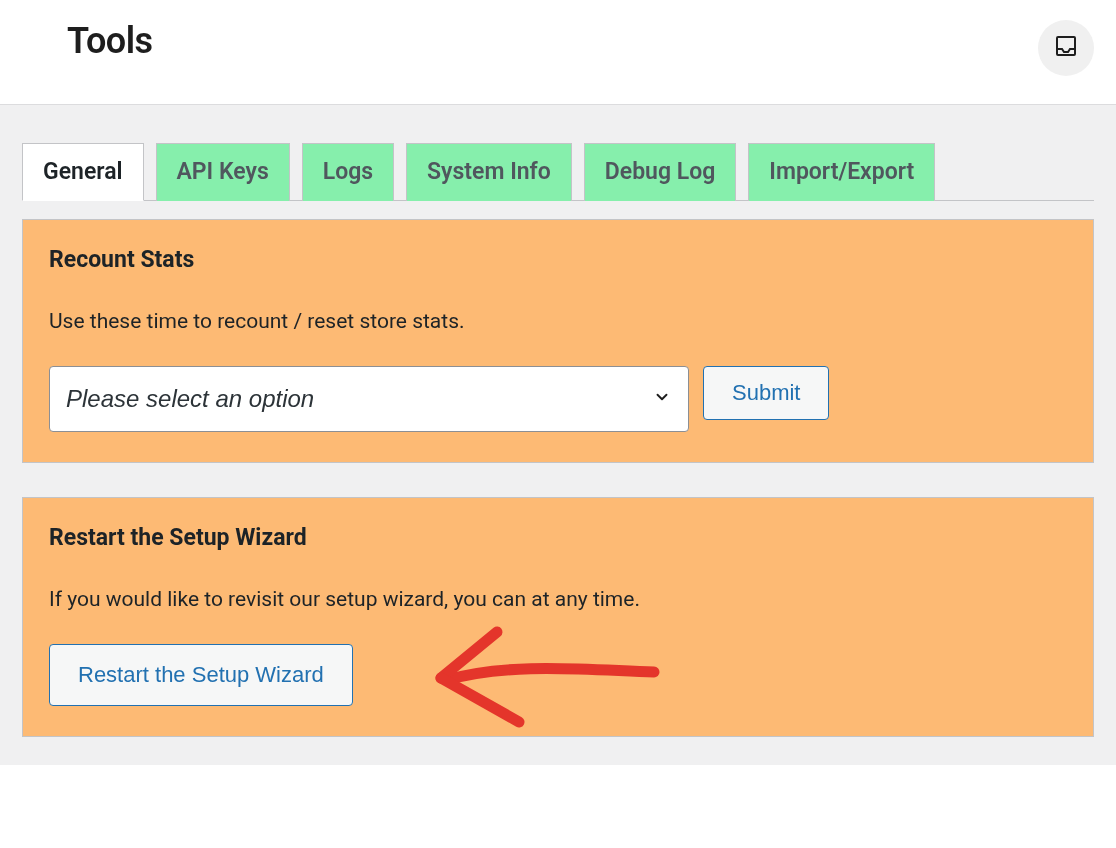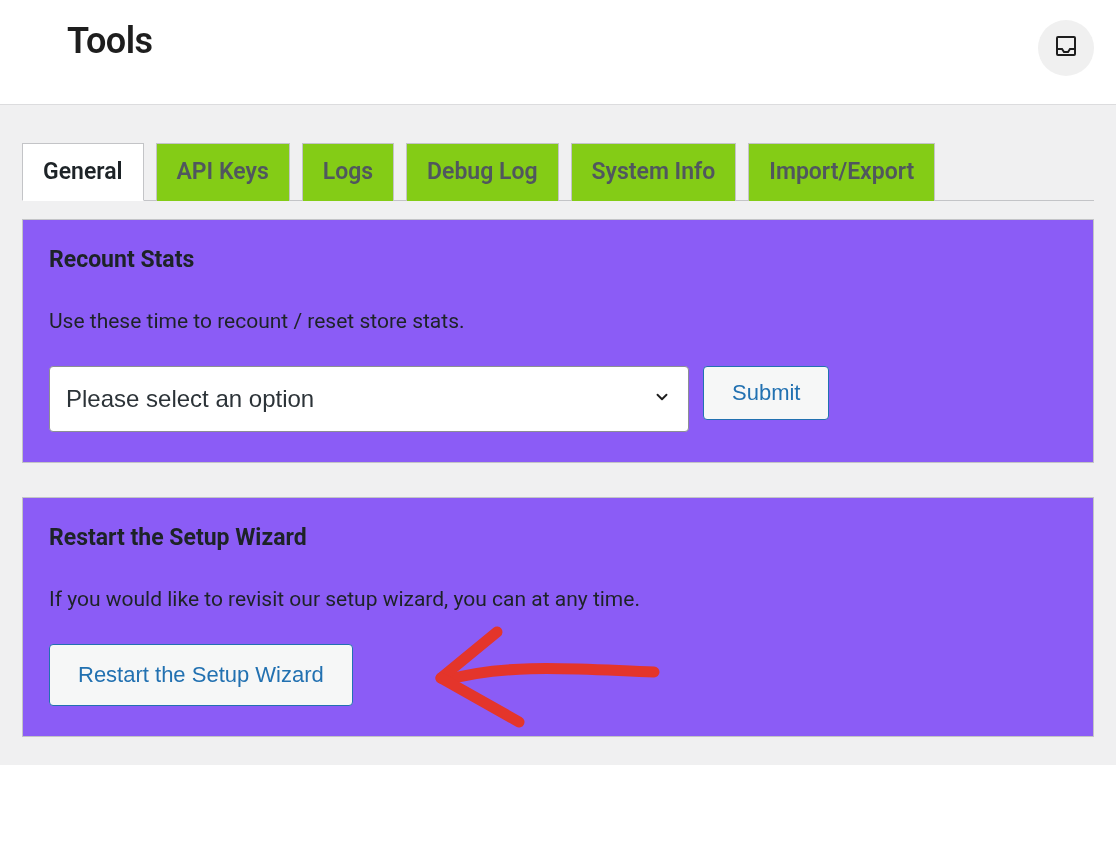--- a/index.html
+++ b/index.html
@@ -47,35 +47,35 @@
     .tabs {
       display: flex;
       gap: 12px;
       border-bottom: 1px solid #c3c4c7;
     }
     .tab {
       padding: 14px 20px 14px 20px;
       font-size: 23px;
       font-weight: 600;
       color: #50575e;
-      background: #84cc16;
+      background: #86efac;
       border: 1px solid #c3c4c7;
       border-bottom: none;
       cursor: pointer;
       margin-bottom: -1px;
       line-height: 1.2;
     }
     .tab.active {
       background: #ffffff;
       border-bottom: 1px solid #ffffff;
       color: #1d2327;
       text-align: right;
     }
     .panel {
-      background: #8b5cf6;
+      background: #fdba74;
       border: 1px solid #c3c4c7;
       margin-top: 18px;
       padding: 26px 26px 30px 26px;
     }
     .panel h2 {
       font-size: 23px;
       font-weight: 700;
       margin-bottom: 34px;
       color: #1d2327;
     }
@@ -100,20 +100,21 @@
       height: 66px;
       font-size: 24px;
       padding: 0 50px 0 16px;
       border: 1px solid #8c8f94;
       border-radius: 4px;
       background: #ffffff;
       appearance: none;
       -webkit-appearance: none;
       color: #2c3338;
       cursor: pointer;
+      font-style: italic;
     }
     .select-wrap .chevron {
       position: absolute;
       right: 18px;
       top: 50%;
       transform: translateY(-50%);
       pointer-events: none;
     }
     .btn {
       height: 54px;
@@ -174,22 +175,22 @@
     </span>
   </div>
 </div>
 
 <div class="content-area">
 
   <div class="tabs">
     <div class="tab active">General</div>
     <div class="tab">API Keys</div>
     <div class="tab">Logs</div>
+    <div class="tab">System Info</div>
     <div class="tab">Debug Log</div>
-    <div class="tab">System Info</div>
     <div class="tab">Import/Export</div>
   </div>
 
   <div class="panel">
     <h2>Recount Stats</h2>
     <p>Use these time to recount / reset store stats.</p>
     <div class="form-row">
       <div class="select-wrap">
         <select>
           <option>Please select an option</option>

